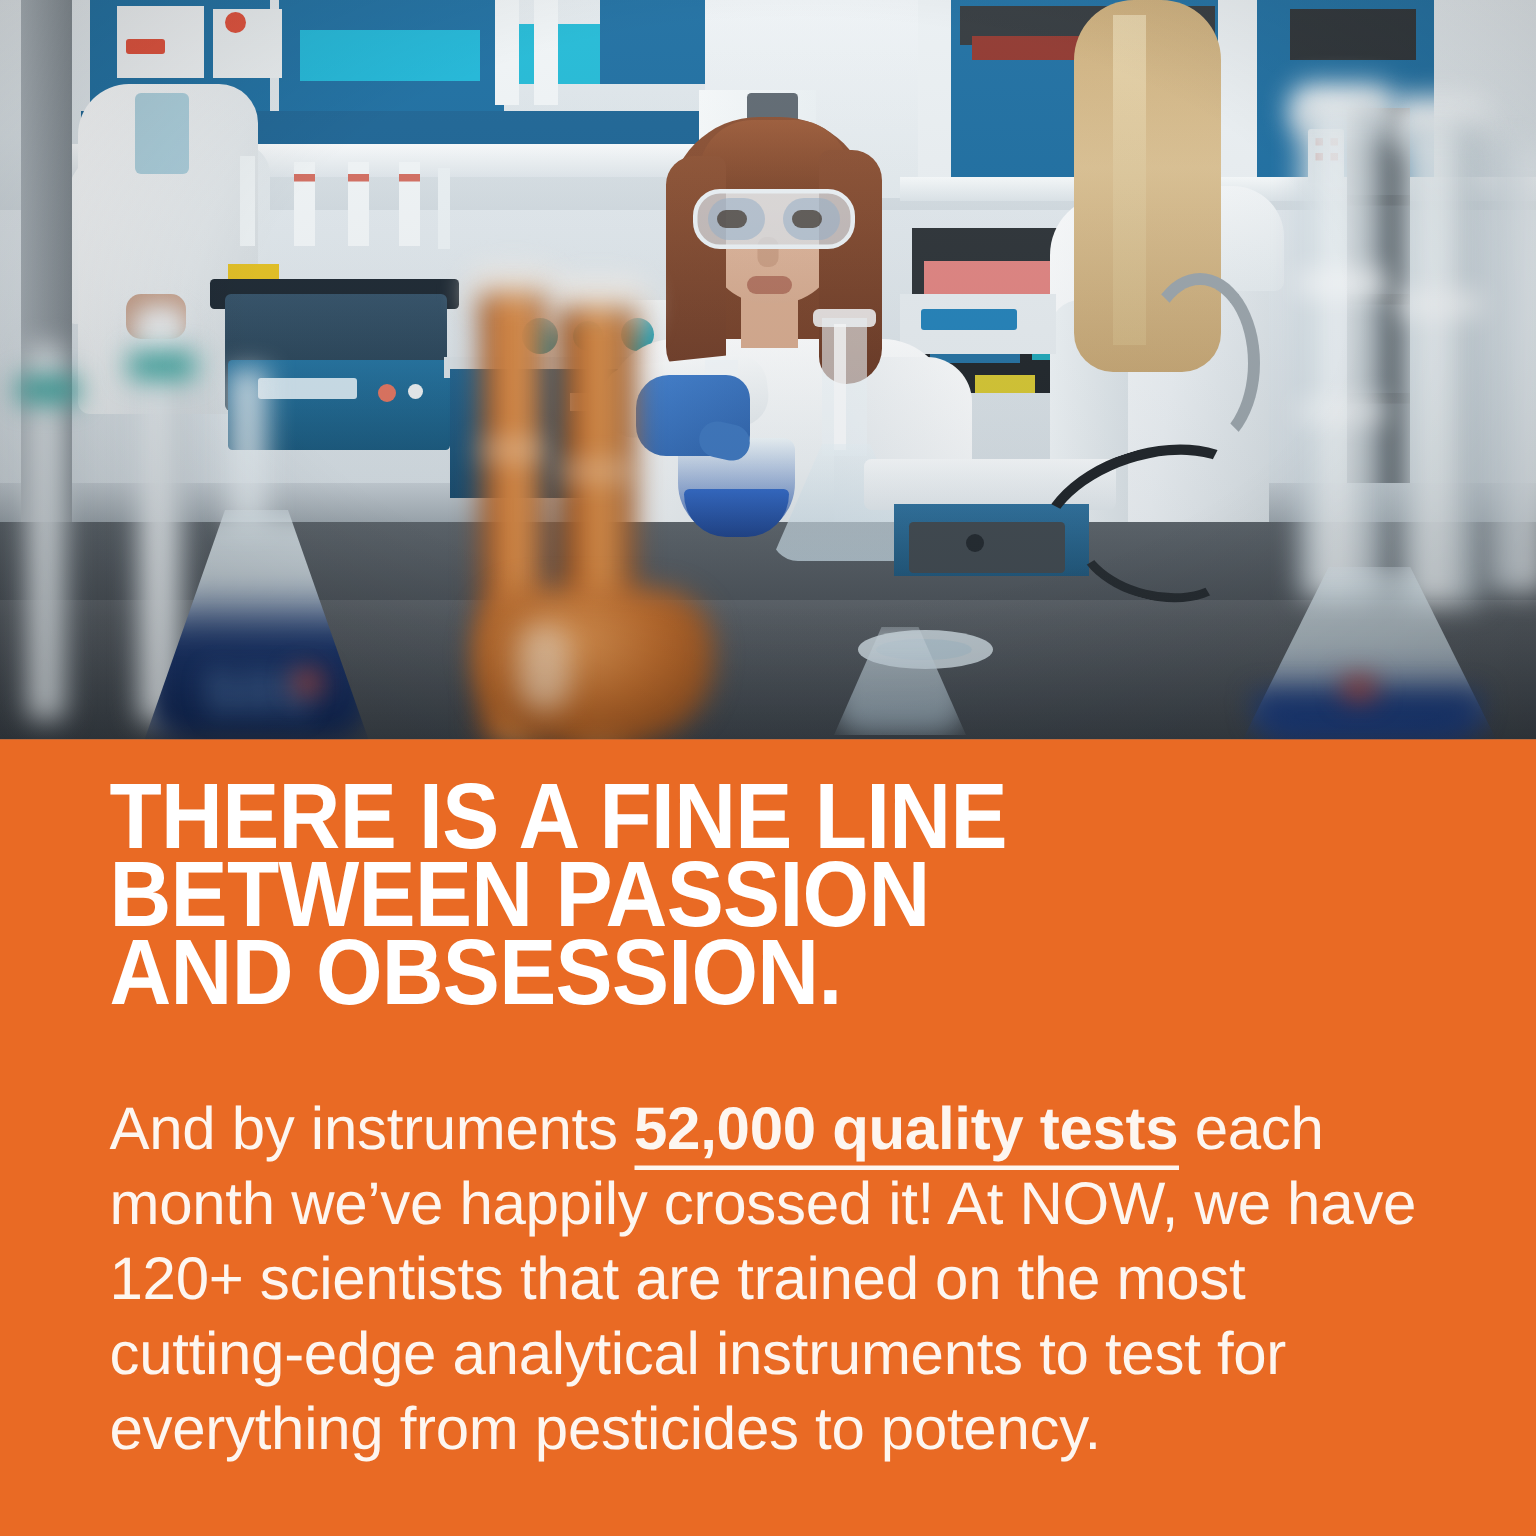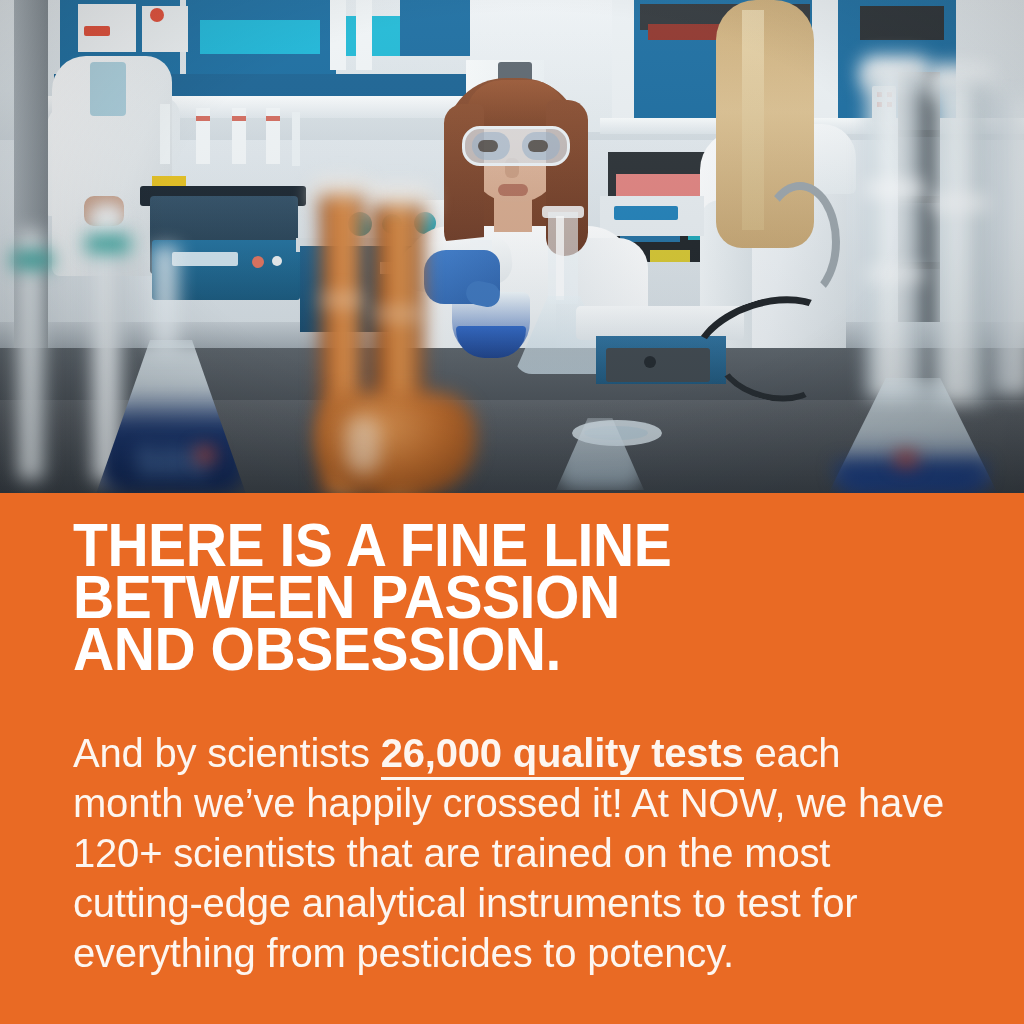--- a/index.html
+++ b/index.html
@@ -499,17 +499,17 @@
     <div class="ph photo-vig"></div>
   </div>
 
   <div class="panel">
 
     <div class="headline">THERE IS A FINE LINE
 BETWEEN PASSION
 AND OBSESSION.</div>
 
     <div class="body-copy">
-      <span>And by scientists </span><span class="hl">26,000 quality tests</span><span> each month we’ve happily crossed it! At NOW, we have 120+ scientists that are trained on the most cutting-edge analytical instruments to test for everything from pesticides to potency.</span>
+      <span>And by instruments </span><span class="hl">52,000 quality tests</span><span> each month we’ve happily crossed it! At NOW, we have 120+ scientists that are trained on the most cutting-edge analytical instruments to test for everything from pesticides to potency.</span>
     </div>
 
   </div>
 </div>
 
 </body></html>

